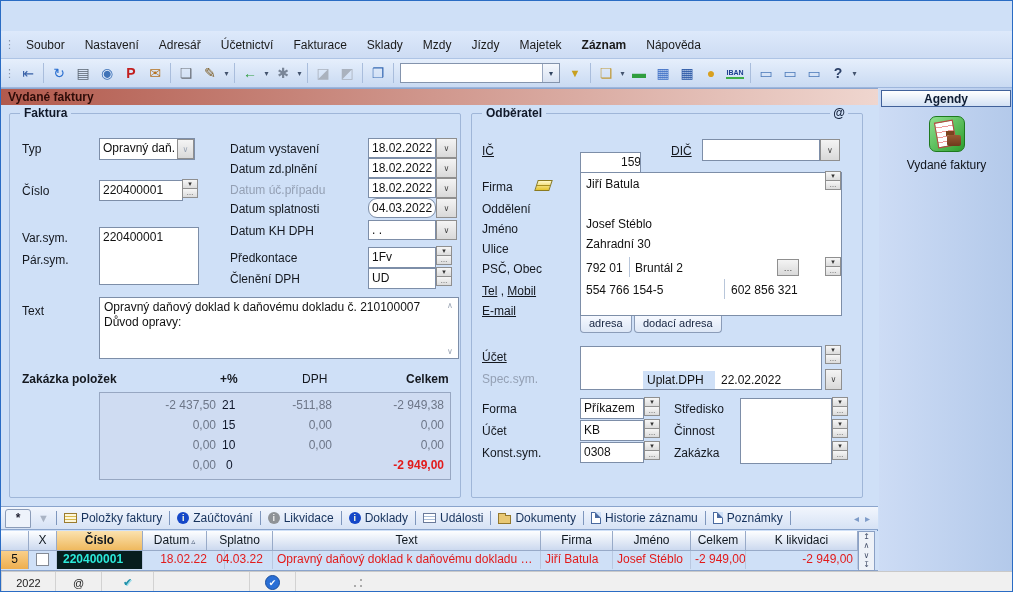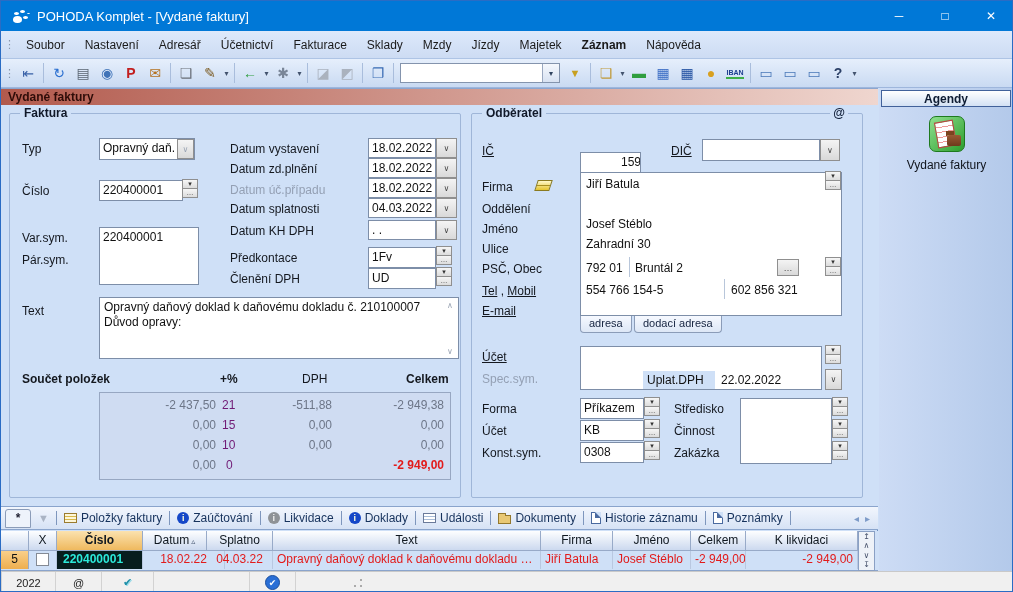--- a/index.html
+++ b/index.html
@@ -51,21 +51,21 @@
   .spin i{height:10px;background:linear-gradient(#f6f6f6,#dcdcdc);border:1px solid #8f8f8f;font-style:normal;font-size:7px;line-height:8px;text-align:center;color:#333;margin-top:-1px;}
   .chev{position:absolute;background:linear-gradient(#f4f4f4,#d9d9d9);border:1px solid #8f8f8f;font-size:8px;color:#444;display:flex;align-items:center;justify-content:center;}
   .tarea{position:absolute;background:#fff;border:1px solid #7d8ea8;padding:2px 4px;white-space:pre-line;line-height:15px;}
   .scrollhint{position:absolute;right:2px;font-size:8px;color:#9aa4b4;}
 
   
   .sumbox{position:absolute;background:#cfdcf2;border:1px solid #97a7c2;color:#6d7688;}
   .sumrow{position:relative;height:20px;}
   .scell{position:absolute;top:3px;}
   .sumred{color:#e21b1b;font-weight:bold;}
-  .rate{color:#701a75;}
+  .rate{color:#0f172a;}
 
   
   .atab{position:absolute;height:17px;padding:1px 8px 0;border:1px solid #8b9cb8;border-top:none;border-radius:0 0 4px 4px;background:linear-gradient(#f6f9ff,#dde7f6);font-size:11px;color:#15233f;}
 
   
   .tabbar{position:absolute;left:0;top:418px;width:877px;height:24px;background:linear-gradient(#f2f6fd,#d6e2f5);border-top:1px solid #8aa4cc;border-bottom:1px solid #8aa4cc;display:flex;align-items:center;}
   .startab{width:26px;height:19px;margin-left:4px;border:1px solid #8b9cb8;border-radius:3px 3px 0 0;background:#eef3fb;text-align:center;font-weight:bold;color:#223;line-height:17px;}
   .tab{display:flex;align-items:center;gap:4px;padding:0 7px;color:#16325c;font-size:12px;height:18px;}
   .vsep{width:1px;height:14px;background:#7e96bd;}
   .ic{display:inline-block;flex:0 0 auto;}
@@ -115,29 +115,20 @@
     radial-gradient(circle at 2px 8px,#aaa 1.2px,transparent 1.5px);}
 
   .bookico{position:absolute;width:15px;height:11px;background:linear-gradient(#fff9c8,#e6c52e);border:1px solid #8a7a20;transform:skewX(-18deg);}
   .bookico::before{content:"";position:absolute;left:0;right:0;top:4px;height:1px;background:#a89020;}
 </style>
 </head>
 <body>
 
 <div class="window">
 
-  <div class="titlebar">
-    <span class="paw"></span>
-    <span class="titletext">POHODA Komplet - [Vydané faktury]</span>
-    <span class="wbtns">
-      <span class="wbtn">─</span>
-      <span class="wbtn">□</span>
-      <span class="wbtn close">✕</span>
-    </span>
-  </div>
 
   <div class="menubar">
     <span class="grip">⋮</span>
     <span class="mitem">Soubor</span>
     <span class="mitem">Nastavení</span>
     <span class="mitem">Adresář</span>
     <span class="mitem">Účetnictví</span>
     <span class="mitem">Fakturace</span>
     <span class="mitem">Sklady</span>
     <span class="mitem">Mzdy</span>
@@ -227,21 +218,21 @@
 
           <span class="lbl" style="left:220px;top:48px;">Datum zd.plnění</span>
           <span class="box" style="left:358px;top:44px;width:68px;height:20px;">18.02.2022</span>
           <span class="chev" style="left:426px;top:44px;width:21px;height:20px;">∨</span>
 
           <span class="lbl dim" style="left:220px;top:69px;">Datum úč.případu</span>
           <span class="box" style="left:358px;top:64px;width:68px;height:20px;">18.02.2022</span>
           <span class="chev" style="left:426px;top:64px;width:21px;height:20px;">∨</span>
 
           <span class="lbl" style="left:220px;top:88px;">Datum splatnosti</span>
-          <span class="box" style="left:358px;top:84px;width:68px;height:20px;">04.03.2022</span>
+          <span class="box" style="left:358px;top:84px;width:68px;height:20px;border-radius:9px;">04.03.2022</span>
           <span class="chev" style="left:426px;top:84px;width:21px;height:20px;">∨</span>
 
           <span class="lbl" style="left:220px;top:110px;">Datum KH DPH</span>
           <span class="box" style="left:358px;top:106px;width:68px;height:20px;">. .</span>
           <span class="chev" style="left:426px;top:106px;width:21px;height:20px;">∨</span>
 
           <span class="lbl" style="left:220px;top:137px;">Předkontace</span>
           <span class="box" style="left:358px;top:133px;width:68px;height:21px;">1Fv</span>
           <span class="spin" style="left:426px;top:133px;">
               <i>▾</i>
@@ -254,21 +245,21 @@
               <i>▾</i>
               <i>…</i>
             </span>
 
           <span class="lbl" style="left:12px;top:190px;">Text</span>
           <div class="tarea" style="left:89px;top:183px;width:360px;height:62px;">Opravný daňový doklad k daňovému dokladu č. 210100007
 Důvod opravy:</div>
           <span class="scrollhint" style="left:437px;top:187px;">∧</span>
           <span class="scrollhint" style="left:437px;top:233px;">∨</span>
 
-          <span class="lbl" style="left:12px;top:258px;font-weight:bold;">Součet položek</span>
+          <span class="lbl" style="left:12px;top:258px;font-weight:bold;">Zakázka položek</span>
           <span class="lbl" style="left:210px;top:258px;font-weight:bold;">+%</span>
           <span class="lbl" style="left:292px;top:258px;font-weight:normal;">DPH</span>
           <span class="lbl" style="left:396px;top:258px;font-weight:bold;">Celkem</span>
 
           <div class="sumbox" style="left:89px;top:278px;width:352px;height:88px;padding-top:2px;">
             <div class="sumrow">
               <span class="scell" style="right:234px;">-2 437,50</span>
               <span class="scell rate" style="left:122px;">21</span>
               <span class="scell" style="right:118px;">-511,88</span>
               <span class="scell" style="right:6px;">-2 949,38</span>

